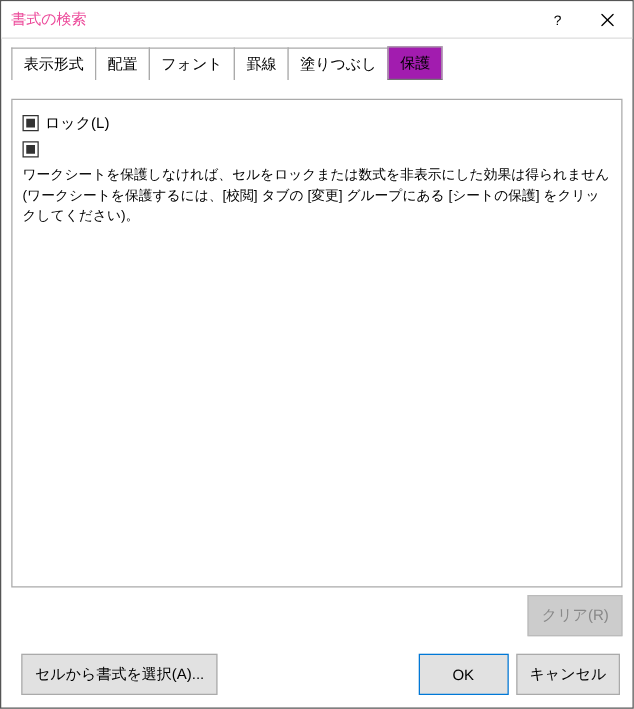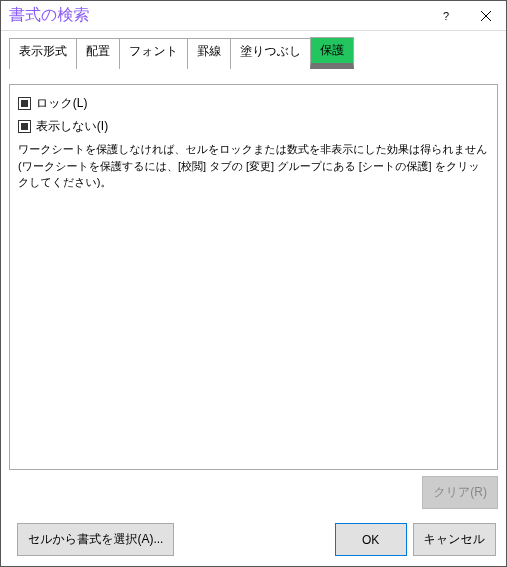--- a/index.html
+++ b/index.html
@@ -15,21 +15,21 @@
     flex-direction: column;
   }
   .titlebar {
     height: 30px;
     background: #fff;
     display: flex;
     align-items: center;
     padding-left: 8px;
     border-bottom: 1px solid #ddd;
   }
-  .title { flex: 1; font-size: 16px; color: #8b5cf6; }
+  .title { flex: 1; font-size: 12px; color: #ec4899; }
   .titlebtn {
     width: 40px;
     height: 30px;
     display: flex;
     align-items: center;
     justify-content: center;
     color: #000;
   }
   .titlebtn svg { width: 10px; height: 10px; }
   .content {
@@ -47,23 +47,23 @@
   .tab {
     padding: 4px 9px;
     border: 1px solid #aaa;
     border-bottom: none;
     background: #fff;
     margin-right: -1px;
     position: relative;
     color: #000;
   }
   .tab.active {
-    background: #22c55e;
+    background: #a21caf;
     z-index: 2;
-    border-bottom: 6px solid #737373;
+    border-bottom: 1px solid #737373;
     margin-bottom: -1px;
   }
   .tab:not(.active) {
     top: 1px;
   }
   .tabpanel {
     border: 1px solid #aaa;
     flex: 1;
     padding: 10px 8px;
     position: relative;
@@ -164,21 +164,20 @@
     <div class="checkrow">
       <div class="checkbox">
         <div class="inner"></div>
       </div>
       <div class="checklabel">ロック(L)</div>
     </div>
     <div class="checkrow">
       <div class="checkbox">
         <div class="inner"></div>
       </div>
-      <div class="checklabel">表示しない(I)</div>
     </div>
     <div class="note">ワークシートを保護しなければ、セルをロックまたは数式を非表示にした効果は得られません (ワークシートを保護するには、[校閲] タブの [変更] グループにある [シートの保護] をクリックしてください)。</div>
   </div>
 
   <div class="clearrow">
     <div class="btn disabled">クリア(R)</div>
   </div>
 </div>
 
 <div class="footer">

